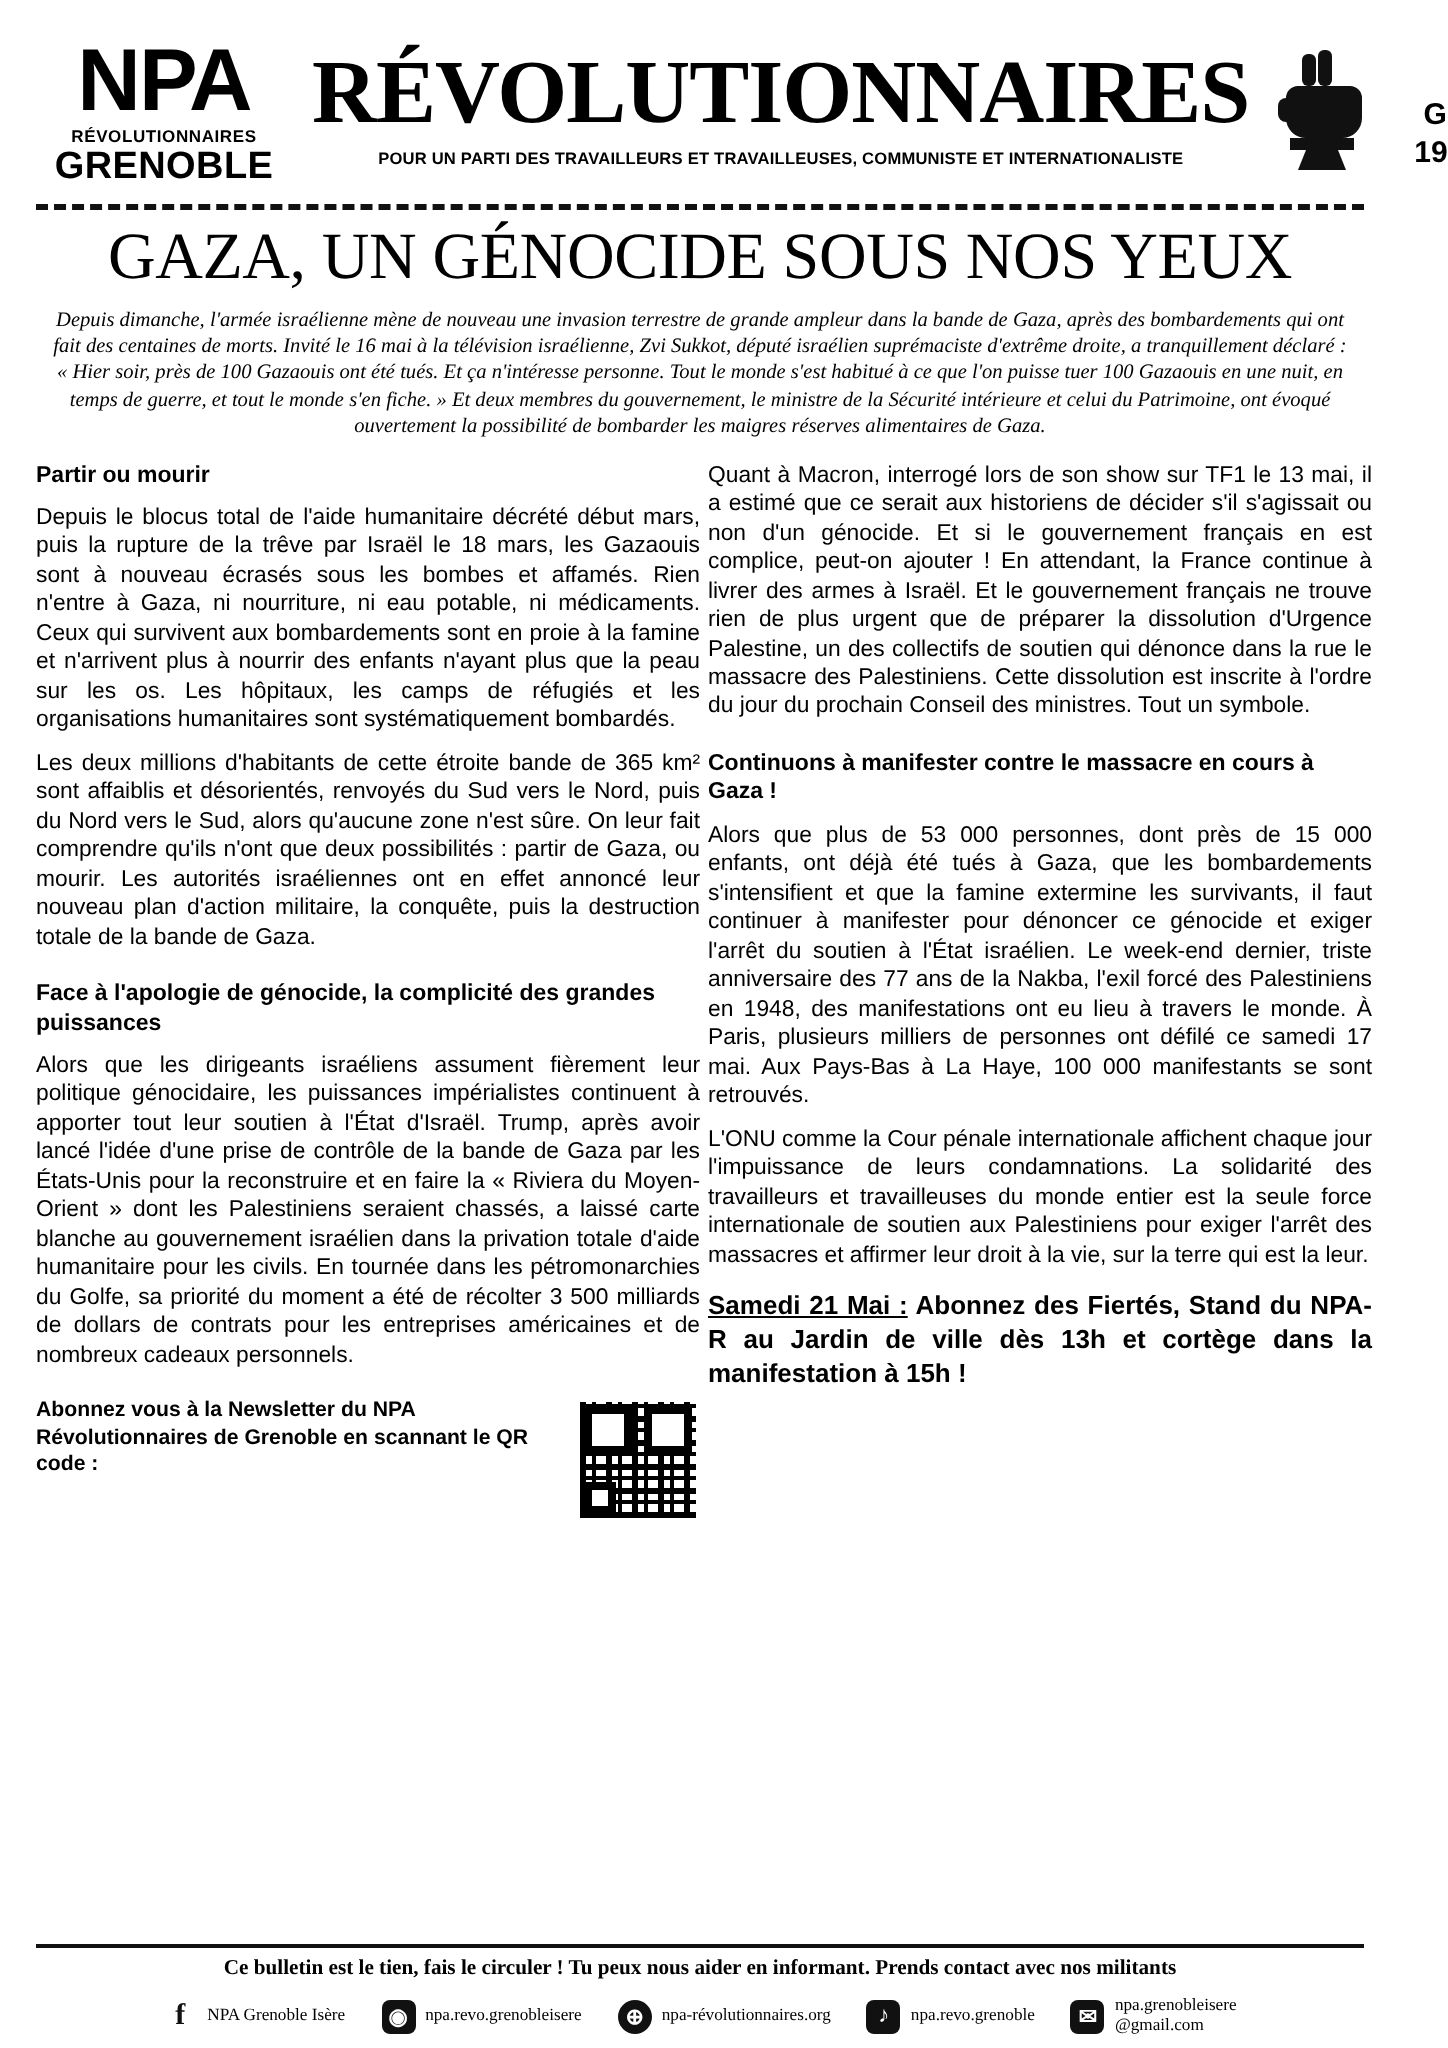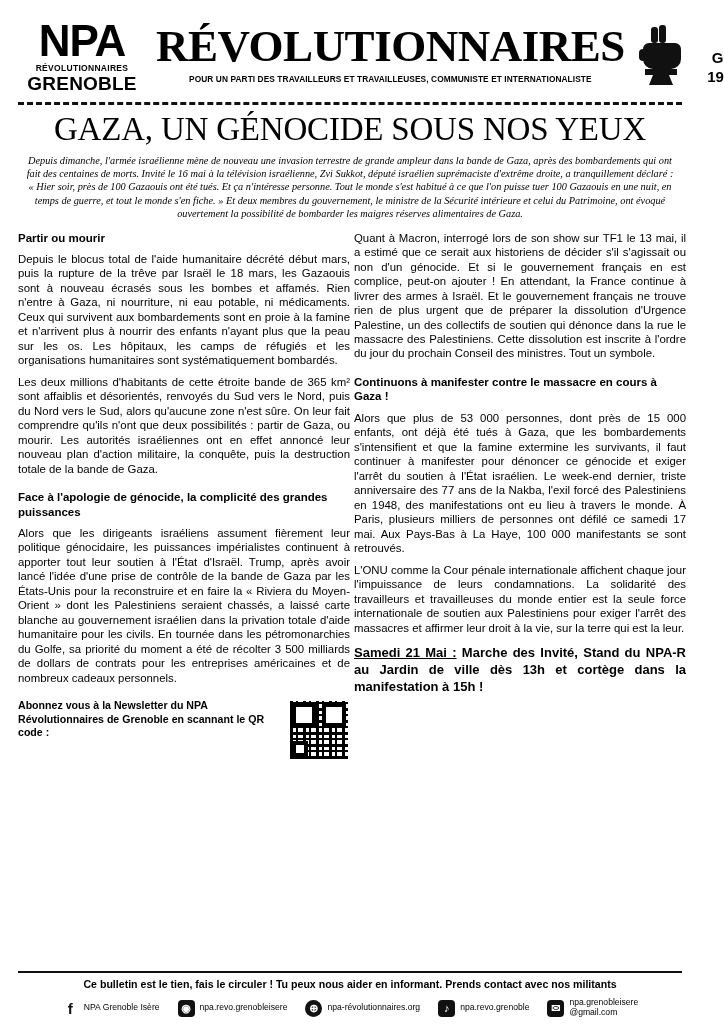--- a/index.html
+++ b/index.html
@@ -185,20 +185,21 @@
     width: 16px; height: 16px;
     border: 4px solid #000;
     background: #fff;
   }
 
   
   .footer {
     position: absolute;
     left: 0; right: 0; bottom: 0;
     padding: 0 18px 6px 18px;
+    font-family: Liberation Serif, serif;
   }
   .footer-rule {
     border: 0;
     border-top: 2px solid #111;
     margin: 0 0 5px 0;
   }
   .footer-line {
     text-align: center;
     font-size: 10.6px;
     font-weight: bold;
@@ -292,21 +293,21 @@
     </div>
 
     <div class="col">
       <p class="body">Quant à Macron, interrogé lors de son show sur TF1 le 13 mai, il a estimé que ce serait aux historiens de décider s'il s'agissait ou non d'un génocide. Et si le gouvernement français en est complice, peut-on ajouter ! En attendant, la France continue à livrer des armes à Israël. Et le gouvernement français ne trouve rien de plus urgent que de préparer la dissolution d'Urgence Palestine, un des collectifs de soutien qui dénonce dans la rue le massacre des Palestiniens. Cette dissolution est inscrite à l'ordre du jour du prochain Conseil des ministres. Tout un symbole.</p>
       <div class="spacer-sm"></div>
       <h2 class="sub">Continuons à manifester contre le massacre en cours à Gaza !</h2>
       <p class="body">Alors que plus de 53 000 personnes, dont près de 15 000 enfants, ont déjà été tués à Gaza, que les bombardements s'intensifient et que la famine extermine les survivants, il faut continuer à manifester pour dénoncer ce génocide et exiger l'arrêt du soutien à l'État israélien. Le week-end dernier, triste anniversaire des 77 ans de la Nakba, l'exil forcé des Palestiniens en 1948, des manifestations ont eu lieu à travers le monde. À Paris, plusieurs milliers de personnes ont défilé ce samedi 17 mai. Aux Pays-Bas à La Haye, 100 000 manifestants se sont retrouvés.</p>
       <p class="body">L'ONU comme la Cour pénale internationale affichent chaque jour l'impuissance de leurs condamnations. La solidarité des travailleurs et travailleuses du monde entier est la seule force internationale de soutien aux Palestiniens pour exiger l'arrêt des massacres et affirmer leur droit à la vie, sur la terre qui est la leur.</p>
 
       <div class="cta">
-        <span class="u">Samedi 21 Mai :</span><span> Marche des Invité, Stand du NPA-R au Jardin de ville dès 13h et cortège dans la manifestation à 15h !</span>
+        <span class="u">Samedi 21 Mai :</span><span> Abonnez des Fiertés, Stand du NPA-R au Jardin de ville dès 13h et cortège dans la manifestation à 15h !</span>
       </div>
     </div>
   </div>
 
   <div class="footer">
     <hr class="footer-rule">
     <div class="footer-line">Ce bulletin est le tien, fais le circuler ! Tu peux nous aider en informant. Prends contact avec nos militants</div>
     <div class="socials">
 
       <div class="social">

